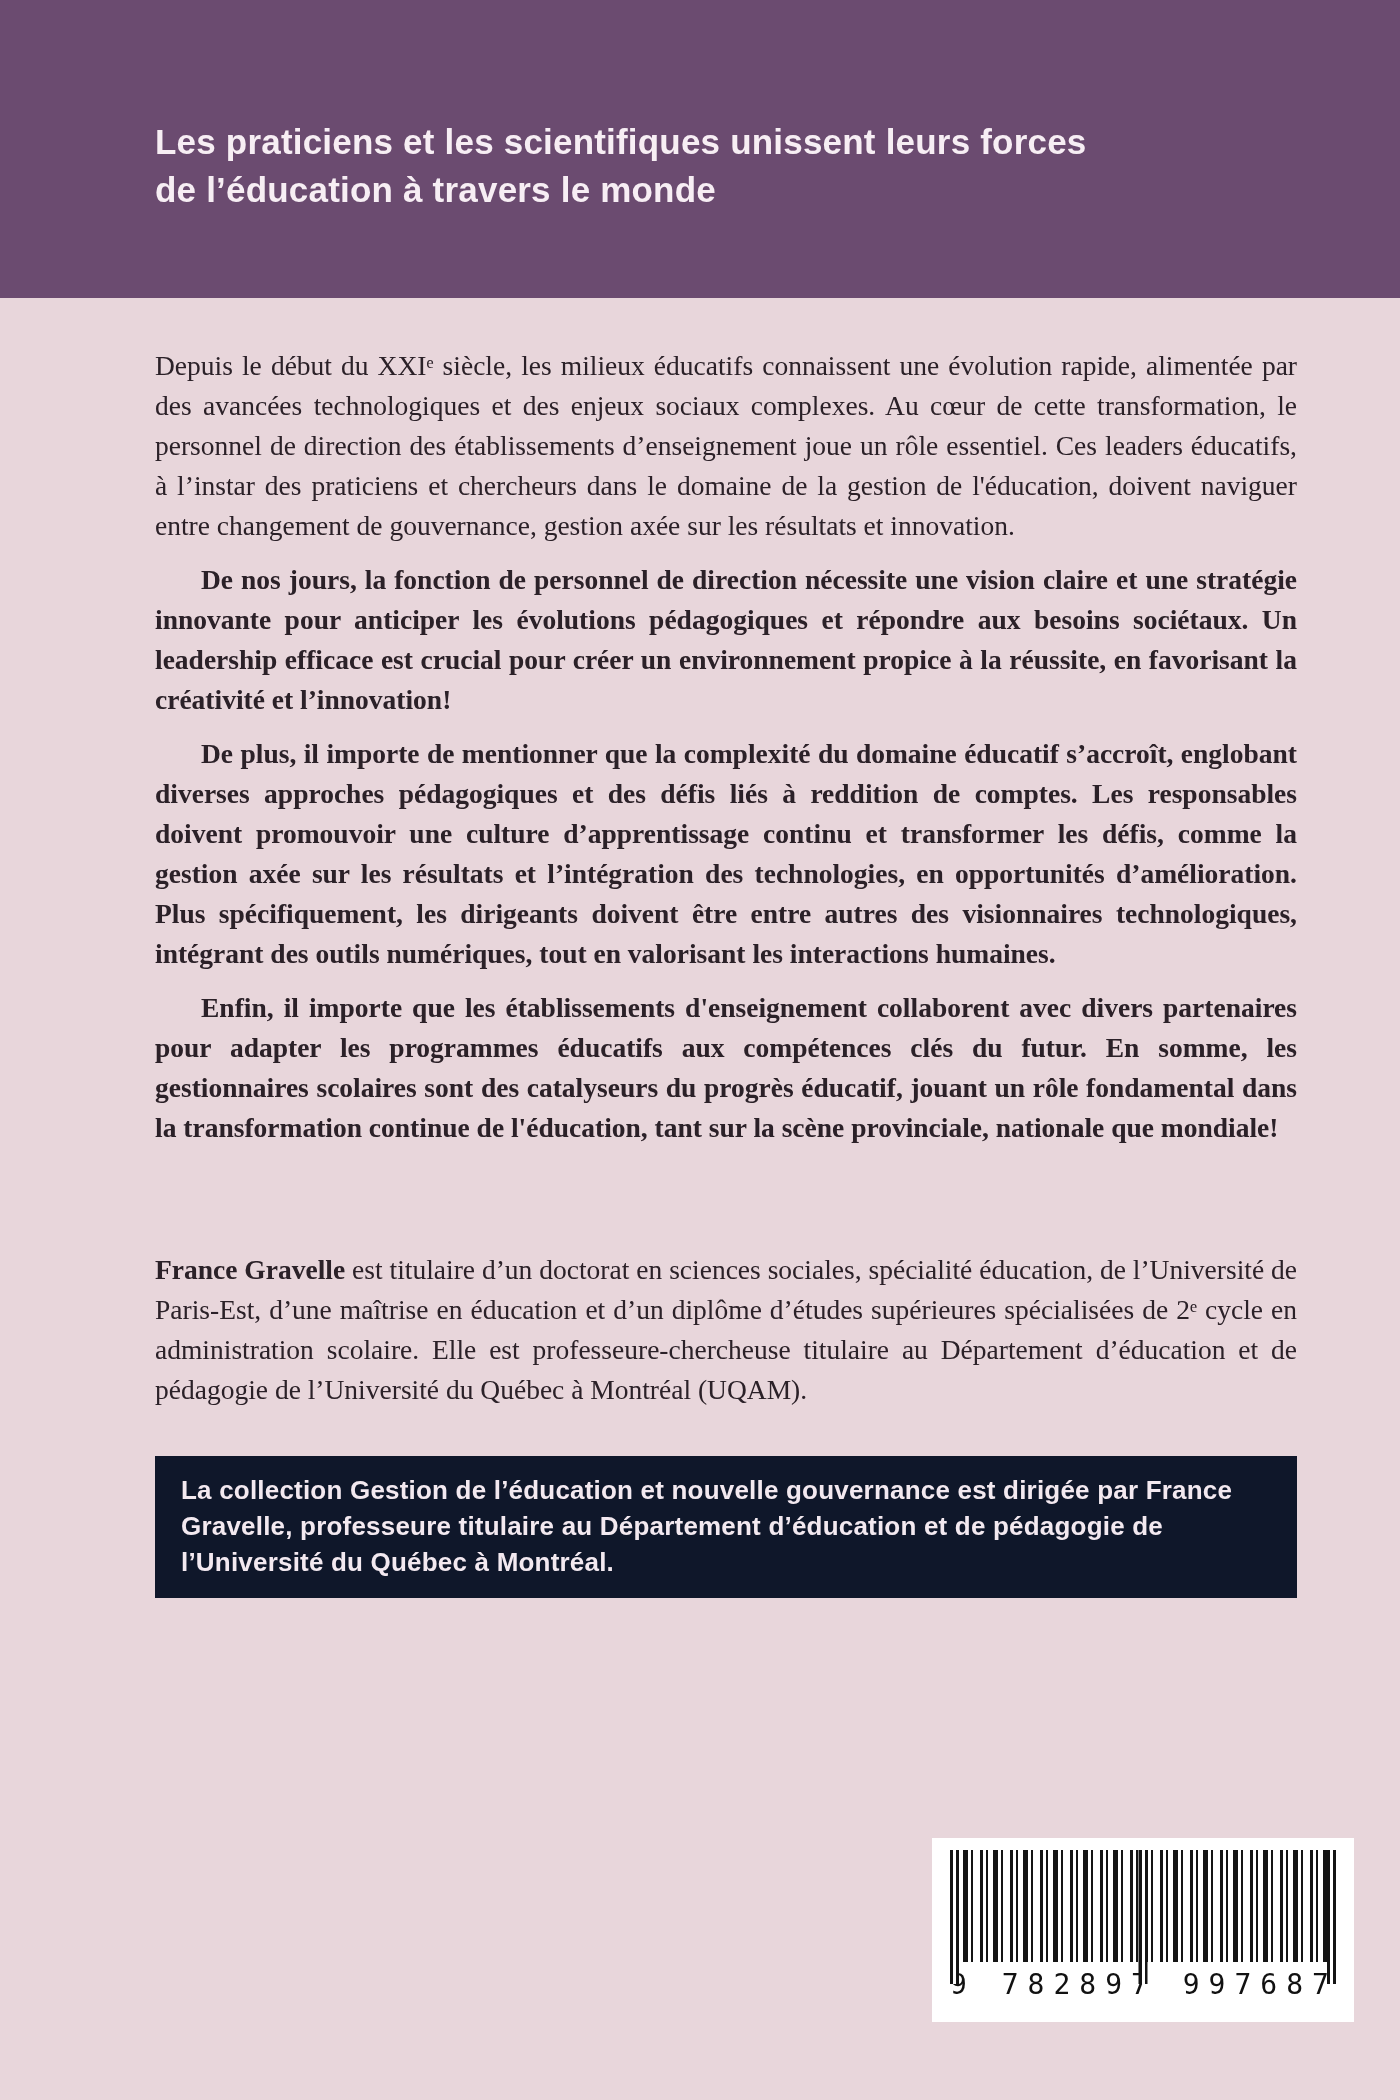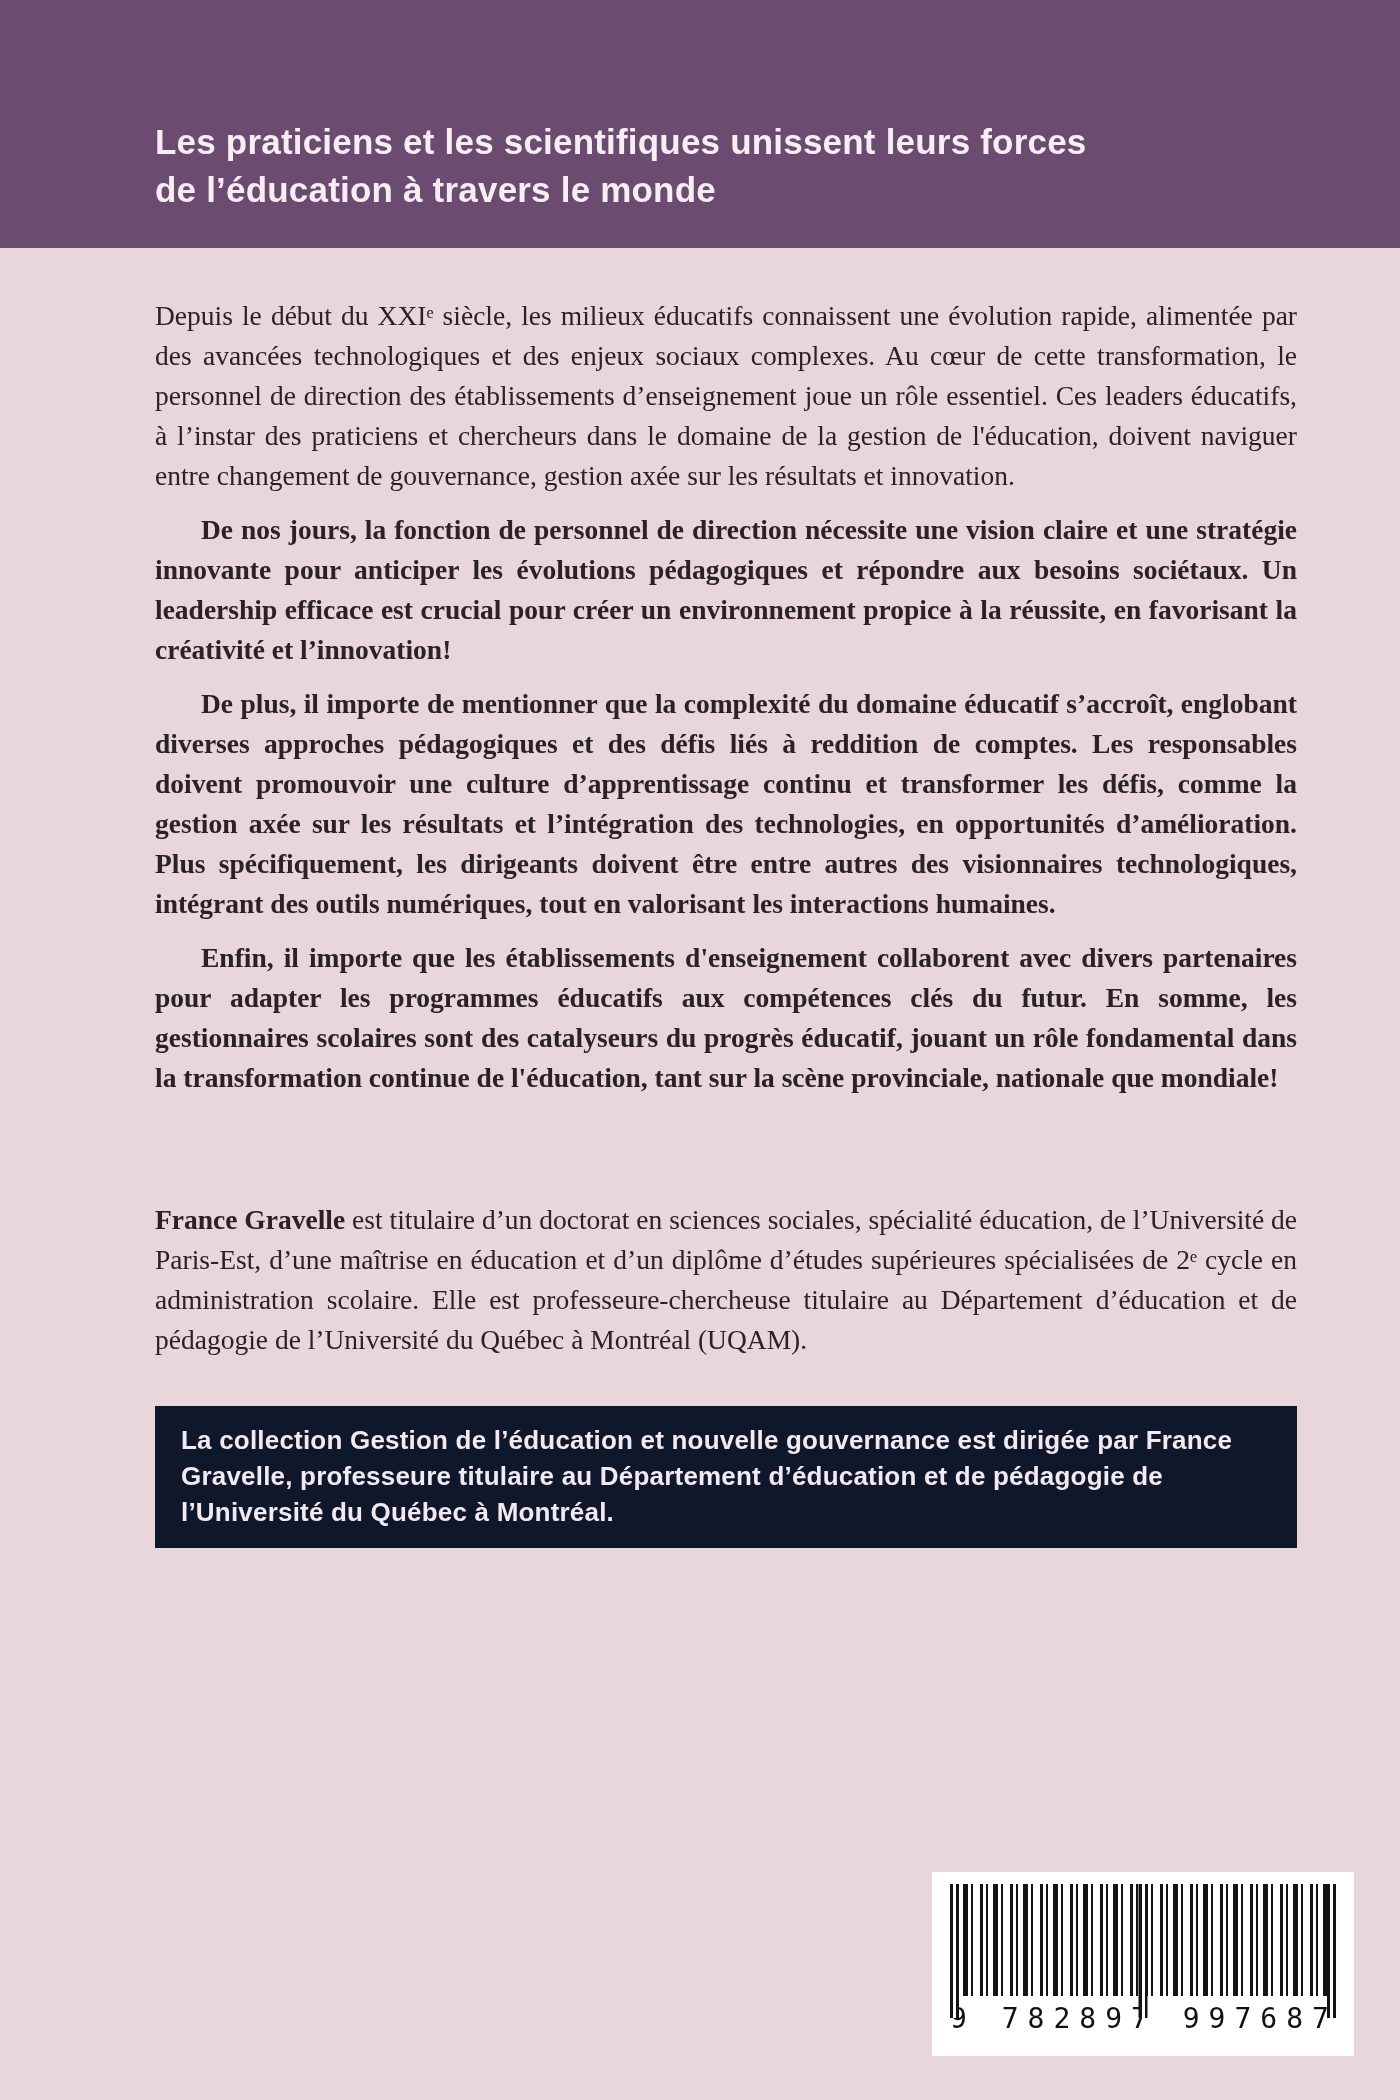--- a/index.html
+++ b/index.html
@@ -12,21 +12,21 @@
     width: 1400px;
     height: 2100px;
     background: #e8d6db;
     overflow: hidden;
     font-family: "Liberation Serif", "DejaVu Serif", serif;
     color: #2b2128;
   }
   
   .band {
     background: #6b4b70;
-    height: 248px;
+    height: 298px;
     box-sizing: border-box;
     padding: 118px 140px 0 155px;
   }
   .title {
     font-family: "Liberation Sans", "DejaVu Sans", sans-serif;
     font-weight: bold;
     font-size: 35px;
     line-height: 48px;
     color: #f7eef4;
     letter-spacing: 0.2px;
@@ -67,21 +67,21 @@
     font-size: 26px;
     line-height: 36px;
     box-sizing: border-box;
     padding: 16px 26px 18px 26px;
     letter-spacing: 0.2px;
   }
   
   .barcode {
     position: absolute;
     right: 46px;
-    bottom: 44px;
+    bottom: 78px;
     width: 422px;
     height: 184px;
     background: #ffffff;
     box-sizing: border-box;
     padding: 12px 18px 0 18px;
   }
   .bars {
     position: relative;
     height: 112px;
     background: repeating-linear-gradient(90deg,

